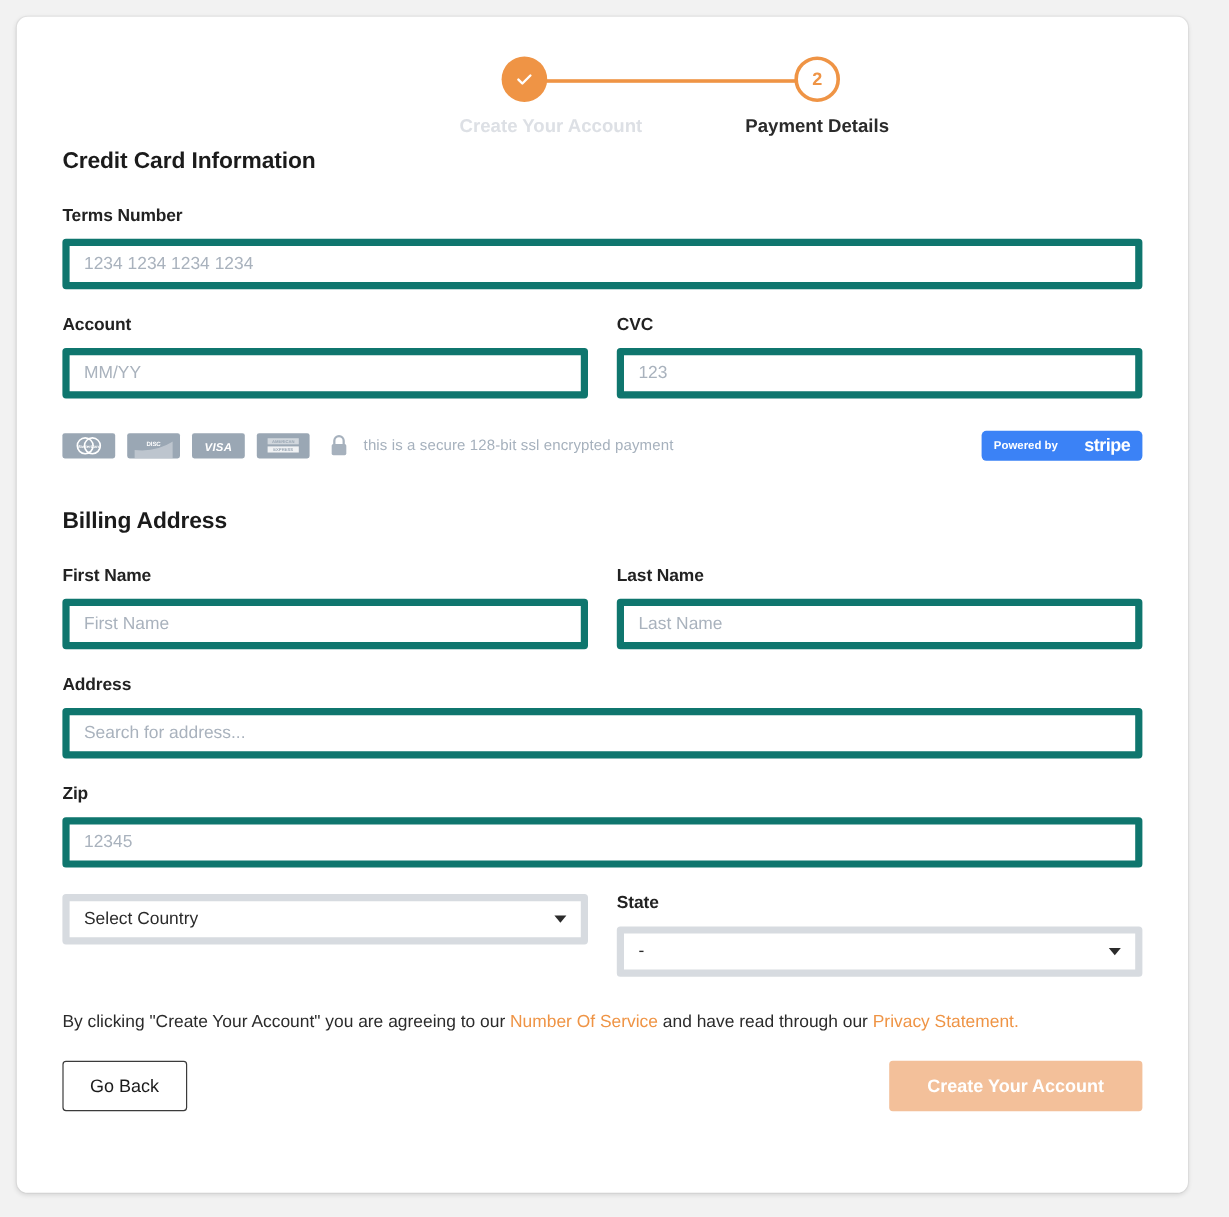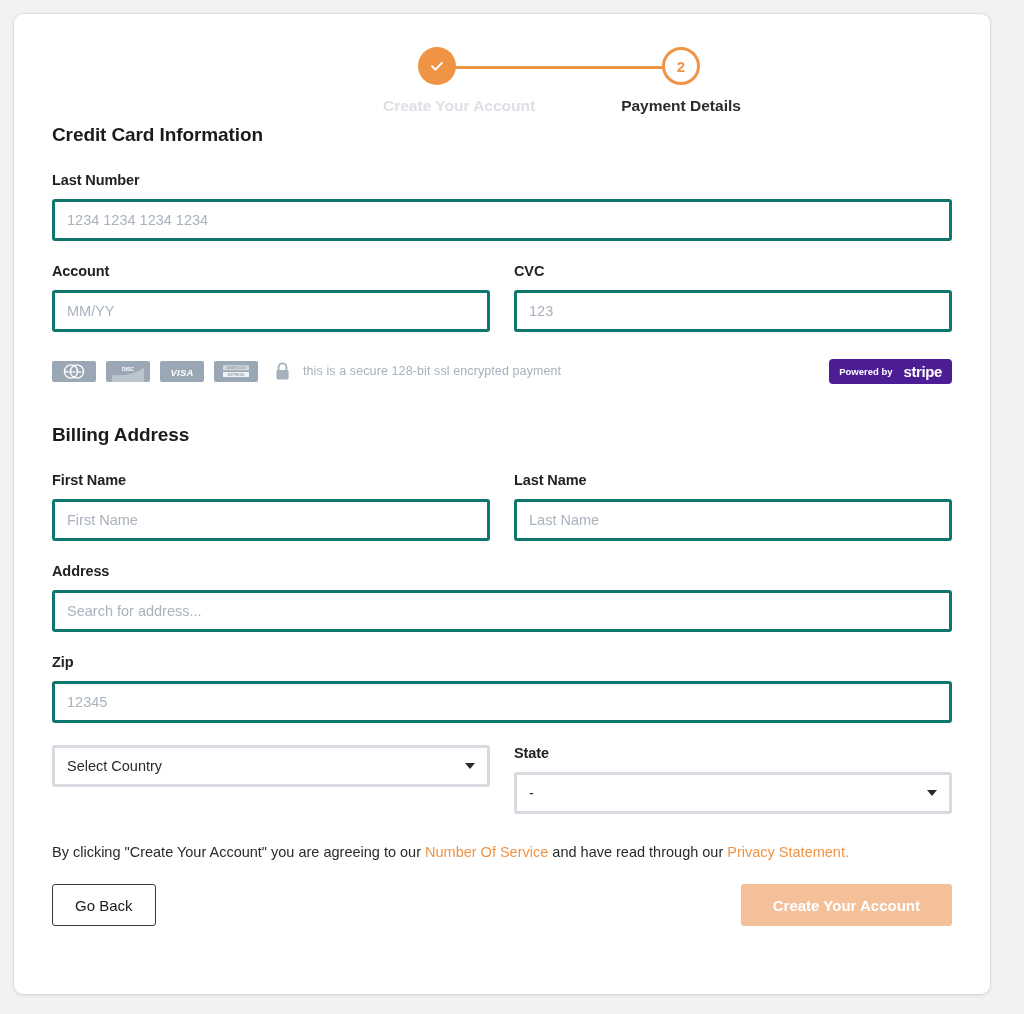--- a/index.html
+++ b/index.html
@@ -102,21 +102,21 @@
   }
   input.finput, .fselect {
     display: block;
     width: 100%;
     height: 42px;
     padding: 0 12px;
     font-size: 14.5px;
     font-family: "Liberation Sans", sans-serif;
     color: #2b2b2b;
     background: #ffffff;
-    border: 3px solid #0f766e;
+    border: 6px solid #0f766e;
     border-radius: 3px;
     outline: none;
   }
   input.finput::placeholder { color: #a9b2bd; }
   .fselect {
     display: flex;
     align-items: center;
     justify-content: space-between;
     cursor: pointer;
     border-color: #d7dbe0;
@@ -150,27 +150,27 @@
   }
   .cardlogo svg { display: block; }
   .lock-icon { margin-left: 6px; margin-right: 2px; display:flex; align-items:center;}
   .secure-text {
     font-size: 12.5px;
     color: #a6b1bd;
     letter-spacing: 0.1px;
     margin-left: 0;
   }
   .stripe-badge {
-    background: #4c1d95;
+    background: #3b82f6;
     border-radius: 4px;
     height: 25px;
     padding: 0 10px;
     display: flex;
     align-items: center;
-    gap: 11px;
+    gap: 22px;
   }
   .stripe-badge .pb {
     color: #ffffff;
     font-size: 9.5px;
     font-weight: 700;
   }
   .stripe-badge .sw {
     color: #ffffff;
     font-size: 15px;
     font-weight: 800;
@@ -238,21 +238,21 @@
       <div class="step" id="step-2">
         <div class="step-node current">2</div>
         <div class="step-label current">Payment Details</div>
       </div>
     </div>
 
     <h2 class="section-title">Credit Card Information</h2>
 
     <div class="row">
       <div class="field full">
-        <label class="flabel">Last Number</label>
+        <label class="flabel">Terms Number</label>
         <input class="finput" type="text" placeholder="1234 1234 1234 1234" style="">
       </div>
     </div>
 
     <div class="row">
       <div class="field">
         <label class="flabel">Account</label>
         <input class="finput" type="text" placeholder="MM/YY" style="">
       </div>
       <div class="field">

